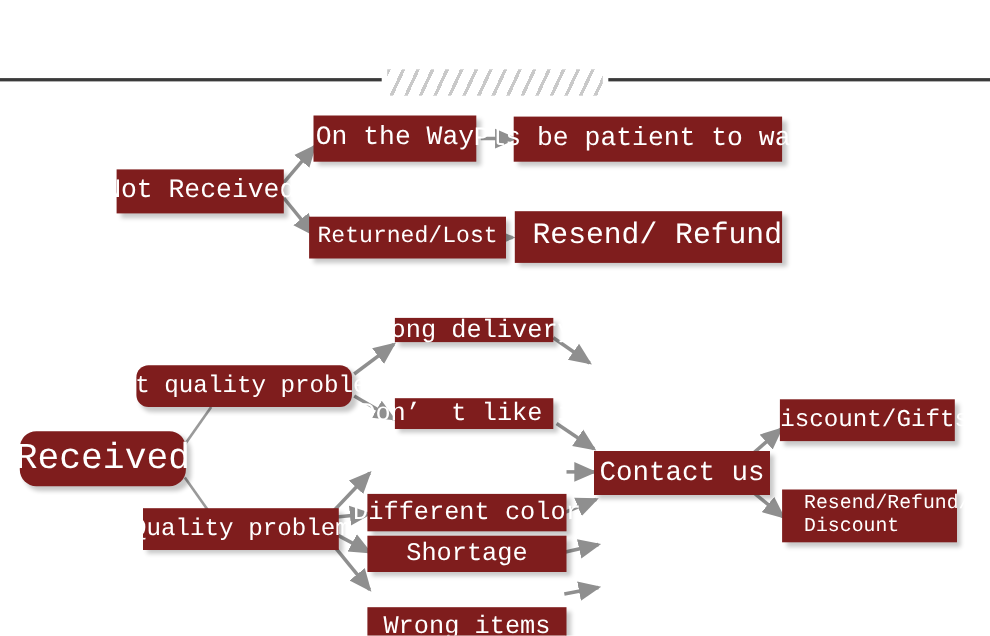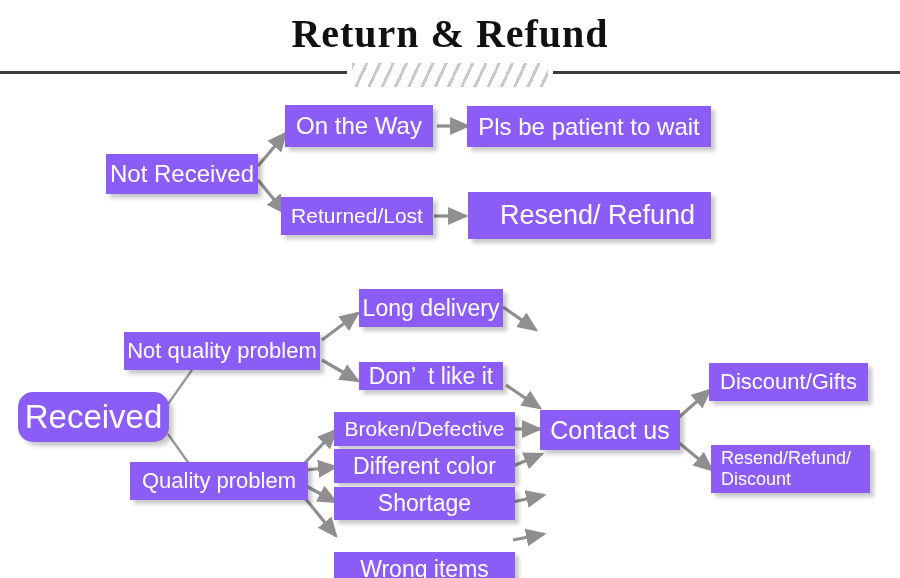--- a/index.html
+++ b/index.html
@@ -55,55 +55,54 @@
       115deg,
       #c9c9c9 0px, #c9c9c9 3px,
       #ffffff 3px, #ffffff 12px
     );
   }
 
   
   .node {
     position: absolute;
     box-sizing: border-box;
-    background: #8b5cf6;
+    background: #7f1d1d;
     color: #ffffff;
     display: flex;
     align-items: center;
     justify-content: center;
     text-align: center;
     line-height: 1.05;
     white-space: pre;
     box-shadow: 4px 4px 4px rgba(0, 0, 0, 0.22);
-    font-family: Liberation Sans, sans-serif;
+    font-family: Liberation Mono, monospace;
     font-weight: normal;
   }
   .node.left-align {
     justify-content: flex-start;
     text-align: left;
-    padding-left: 10px;
+    padding-left: 20px;
   }
   .node.wrap { white-space: pre-line; }
 
   
   #connectors {
     position: absolute;
     left: 0;
     top: 0;
     width: 900px;
     height: 578px;
     pointer-events: none;
   }
 </style>
 </head>
 <body>
 
 <div id="page">
 
-  <div id="header-title">Return &amp; Refund</div>
 
   <div id="divider">
     <div id="divider-rule-left" class="divider-rule"></div>
     <div id="divider-hatch"></div>
     <div id="divider-rule-right" class="divider-rule"></div>
   </div>
 
   <svg id="connectors" viewBox="0 0 900 578" xmlns="http://www.w3.org/2000/svg">
     <defs>
       <marker id="arrowhead" markerWidth="7" markerHeight="7" refX="5.6" refY="3" orient="auto" markerUnits="strokeWidth">
@@ -149,44 +148,43 @@
 
     <line x1="678" y1="418" x2="710" y2="390" stroke="#8f8f8f" stroke-width="3.2" marker-end="url(#arrowhead)"></line>
 
     <line x1="678" y1="442" x2="712" y2="470" stroke="#8f8f8f" stroke-width="3.2" marker-end="url(#arrowhead)"></line>
   </svg>
 
   <div class="node" style="left:106px; top:154px; width:152px; height:40px; font-size:24px;">Not Received</div>
 
   <div class="node" style="left:285px; top:105px; width:148px; height:42px; font-size:24px;">On the Way</div>
 
-  <div class="node" style="left:281px; top:197px; width:152px; height:38px; font-size:21px;">Returned/Lost</div>
+  <div class="node" style="left:281px; top:197px; width:179px; height:38px; font-size:21px;">Returned/Lost</div>
 
   <div class="node" style="left:467px; top:106px; width:244px; height:41px; font-size:24px;">Pls be patient to wait</div>
 
   <div class="node" style="left:468px; top:192px; width:243px; height:47px; font-size:27px;padding-left:16px;">Resend/ Refund</div>
 
   <div class="node" style="left:18px; top:392px; width:151px; height:50px; font-size:33px;border-radius:15px;">Received</div>
 
-  <div class="node" style="left:124px; top:332px; width:196px; height:38px; font-size:22px;">Not quality problem</div>
+  <div class="node" style="left:124px; top:332px; width:196px; height:38px; font-size:22px;border-radius:11px;">Not quality problem</div>
 
   <div class="node" style="left:130px; top:462px; width:178px; height:38px; font-size:22px;">Quality problem</div>
 
-  <div class="node" style="left:359px; top:289px; width:144px; height:38px; font-size:23px;">Long delivery</div>
+  <div class="node" style="left:359px; top:289px; width:144px; height:22px; font-size:23px;">Long delivery</div>
 
   <div class="node" style="left:359px; top:362px; width:144px; height:28px; font-size:23px;">Don’  t like it</div>
 
-  <div class="node" style="left:334px; top:412px; width:181px; height:34px; font-size:21px;">Broken/Defective</div>
 
   <div class="node" style="left:334px; top:449px; width:181px; height:34px; font-size:23px;">Different color</div>
 
   <div class="node" style="left:334px; top:487px; width:181px; height:33px; font-size:23px;">Shortage</div>
 
   <div class="node" style="left:334px; top:524px; width:181px; height:34px; font-size:23px;margin-top:28px;">Wrong items</div>
 
-  <div class="node" style="left:540px; top:410px; width:140px; height:40px; font-size:25px;">Contact us</div>
+  <div class="node" style="left:540px; top:410px; width:160px; height:40px; font-size:25px;">Contact us</div>
 
   <div class="node" style="left:709px; top:363px; width:159px; height:38px; font-size:22px;">Discount/Gifts</div>
 
   <div class="node wrap left-align" style="left:711px; top:445px; width:159px; height:48px; font-size:18px; line-height:1.15;">Resend/Refund/
 Discount</div>
 
 </div>
 
 </body></html>

